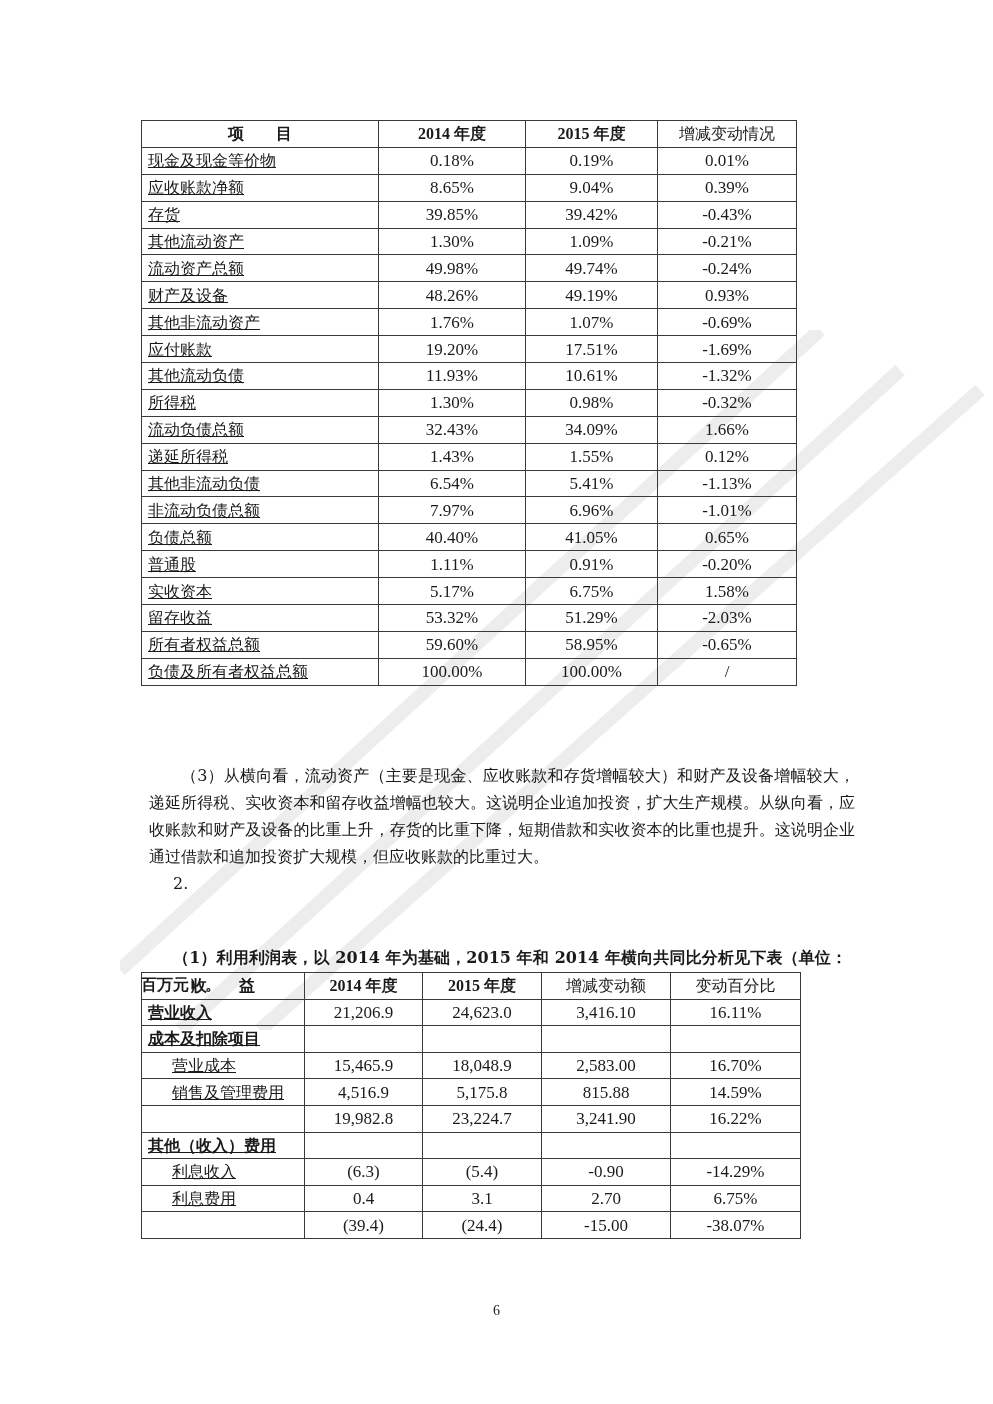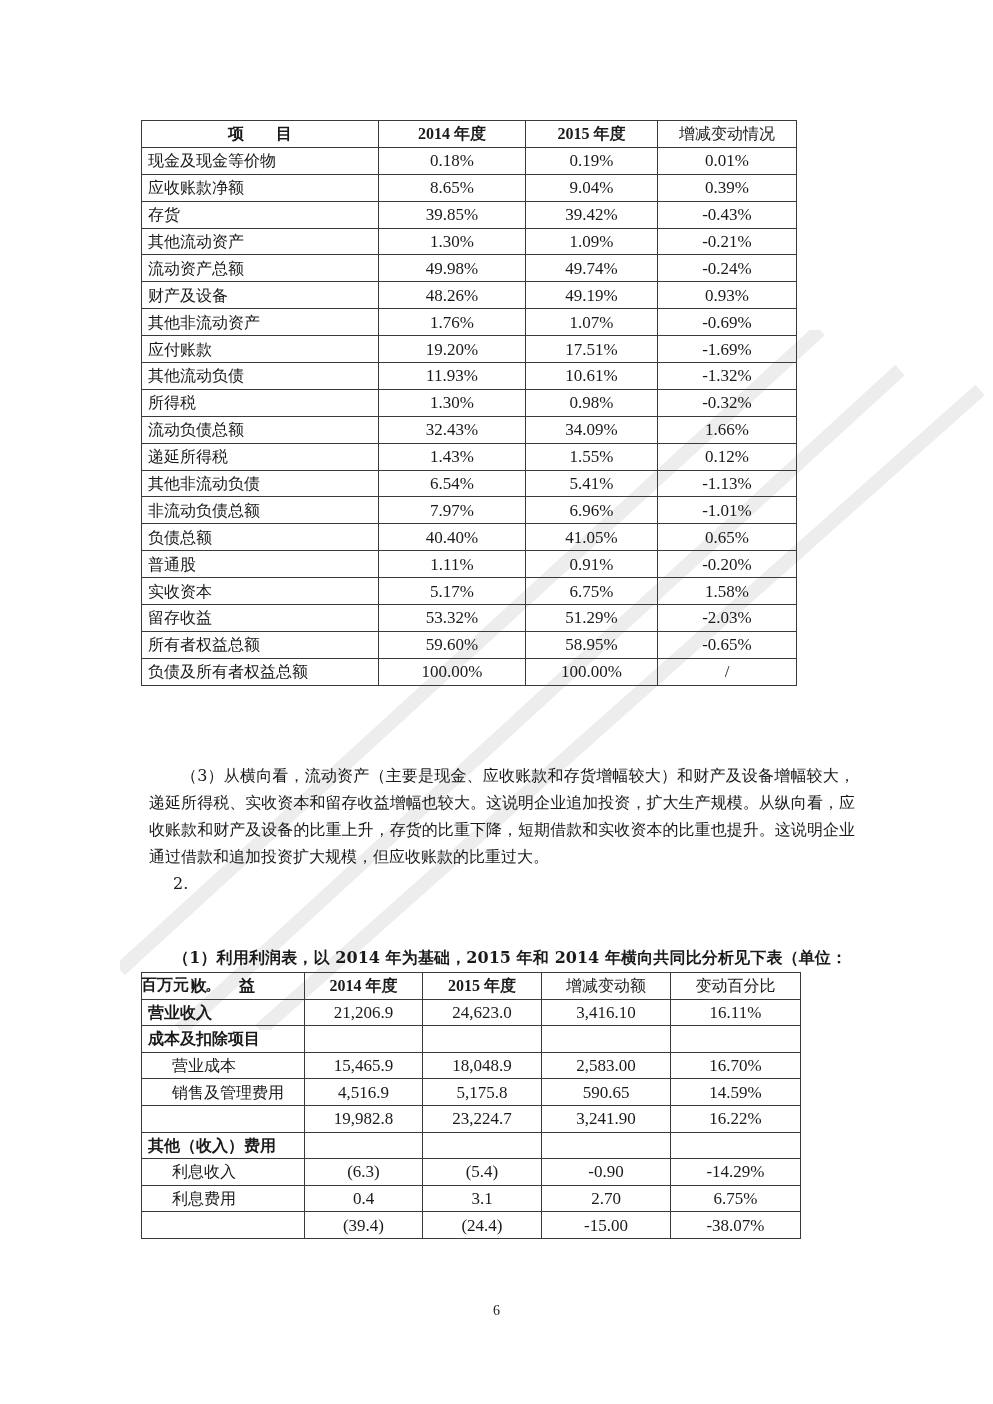--- a/index.html
+++ b/index.html
@@ -16,21 +16,21 @@
     position: absolute; border-collapse: collapse; table-layout: fixed;
     font-size: 16px;
   }
   table.fin td, table.fin th {
     border: 1.3px solid #3a3a3a; padding: 0 4px; height: 25.9px;
     line-height: 25px; white-space: nowrap; overflow: hidden;
   }
   table.fin th { font-weight: normal; text-align: center; }
   table.fin th .y { font-weight: bold; font-family: "Liberation Serif", serif; }
   table.fin td.num { text-align: center; font-family: "Liberation Serif", serif; font-size: 17px; }
-  table.fin td.lbl { text-align: left; padding-left: 6px; }
+  table.fin td.lbl { text-align: left; padding-left: 6px; text-decoration: underline; }
   table.fin td.lbl.bold { font-weight: bold; }
   table.fin td.lbl.indent { padding-left: 30px; }
   #t1 { left: 141px; top: 120px; width: 655px; }
   #t2 { left: 141px; top: 972px; width: 659px; }
   #t2 td, #t2 th { height: 25.6px; }
   .para {
     position: absolute; left: 141px; width: 706px;
     font-size: 16px; line-height: 27px; text-align: justify;
   }
   #p1 { top: 762px; text-indent: 32px; margin-left: 8px; }
@@ -231,21 +231,21 @@
         <td class="lbl indent">营业成本</td>
         <td class="num">15,465.9</td>
         <td class="num">18,048.9</td>
         <td class="num">2,583.00</td>
         <td class="num">16.70%</td>
       </tr>
       <tr>
         <td class="lbl indent">销售及管理费用</td>
         <td class="num">4,516.9</td>
         <td class="num">5,175.8</td>
-        <td class="num">590.65</td>
+        <td class="num">815.88</td>
         <td class="num">14.59%</td>
       </tr>
       <tr>
         <td class="lbl plain"></td>
         <td class="num">19,982.8</td>
         <td class="num">23,224.7</td>
         <td class="num">3,241.90</td>
         <td class="num">16.22%</td>
       </tr>
       <tr>

